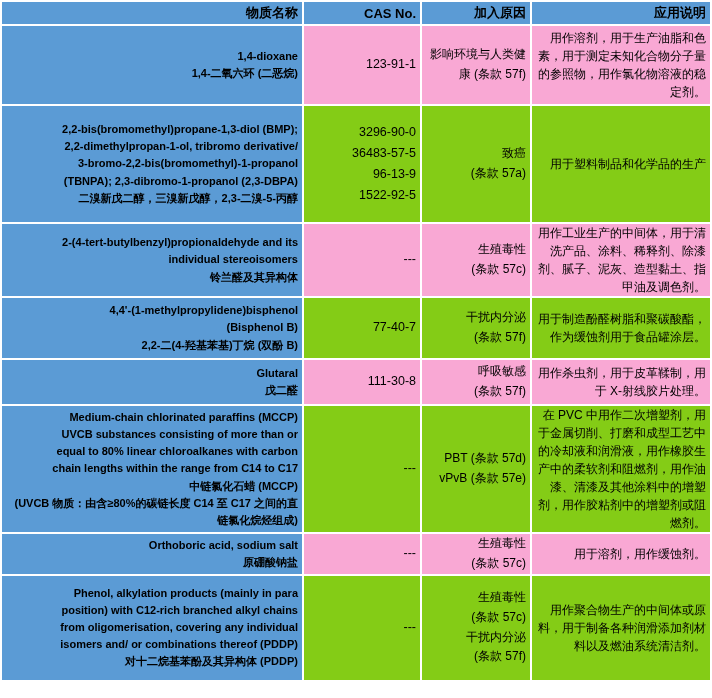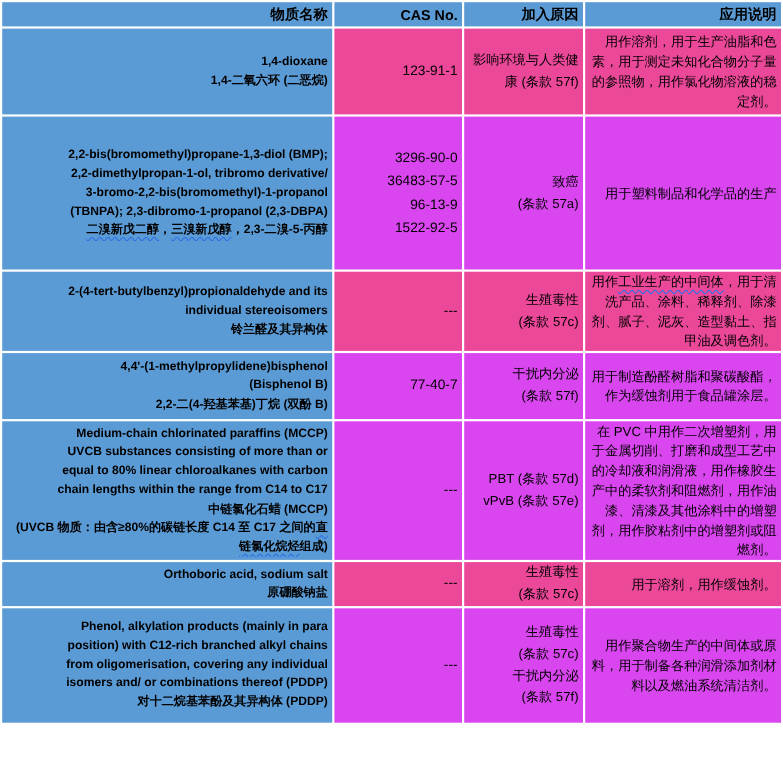--- a/index.html
+++ b/index.html
@@ -30,31 +30,30 @@
     font-size: 13px;
   }
   
   td.c-name {
     background: #5B9BD5;
     font-weight: bold;
     font-size: 11px;
     line-height: 1.55;
   }
   
-  tr.band-a td.c-data { background: #ec4899; }
-  tr.band-b td.c-data { background: #d946ef; }
+  tr.band-a td.c-data { background: #f9a8d4; }
+  tr.band-b td.c-data { background: #84cc16; }
 
   td.c-cas   { font-size: 12.5px; line-height: 1.7; }
   td.c-reason{ font-size: 12px;   line-height: 1.65; margin-left: 35px; }
   td.c-app   { font-size: 12px;   line-height: 1.5; }
 
   .pre { white-space: pre-line; }
 
   .wavy {
-    text-decoration: underline;
     text-decoration-style: wavy;
     text-decoration-color: #2F6FE4;
     text-decoration-thickness: 1px;
     text-underline-offset: 3px;
   }
 </style>
 </head>
 <body>
 
 <table class="svhc">
@@ -82,21 +81,21 @@
       <div class="pre">123-91-1</div>
     </td>
     <td class="c-data c-reason">
       <div class="pre">影响环境与人类健康 (条款 57f)</div>
     </td>
     <td class="c-data c-app">
       <div class="pre">用作溶剂，用于生产油脂和色素，用于测定未知化合物分子量的参照物，用作氯化物溶液的稳定剂。</div>
     </td>
   </tr>
 
-  <tr class="band-b" style="height:139px">
+  <tr class="band-b" style="height:116px">
     <td class="c-name">
       <div class="pre">2,2-bis(bromomethyl)propane-1,3-diol (BMP);
 2,2-dimethylpropan-1-ol, tribromo derivative/
 3-bromo-2,2-bis(bromomethyl)-1-propanol
 (TBNPA); 2,3-dibromo-1-propanol (2,3-DBPA)</div>
       <div><span class="wavy">二溴新戊二醇</span><span>，</span><span class="wavy">三溴新戊醇</span><span>，2,3-二溴-5-丙醇</span></div>
     </td>
     <td class="c-data c-cas">
       <div class="pre">3296-90-0
 36483-57-5
@@ -141,20 +140,36 @@
     </td>
     <td class="c-data c-reason">
       <div class="pre">干扰内分泌
 (条款 57f)</div>
     </td>
     <td class="c-data c-app">
       <div class="pre">用于制造酚醛树脂和聚碳酸酯，作为缓蚀剂用于食品罐涂层。</div>
     </td>
   </tr>
 
+  <tr class="band-a" style="height:44px">
+    <td class="c-name">
+      <div class="pre">Glutaral
+戊二醛</div>
+    </td>
+    <td class="c-data c-cas">
+      <div class="pre">111-30-8</div>
+    </td>
+    <td class="c-data c-reason">
+      <div class="pre">呼吸敏感
+(条款 57f)</div>
+    </td>
+    <td class="c-data c-app">
+      <div class="pre">用作杀虫剂，用于皮革鞣制，用于 X-射线胶片处理。</div>
+    </td>
+  </tr>
 
   <tr class="band-b" style="height:112px">
     <td class="c-name">
       <div class="pre">Medium-chain chlorinated paraffins (MCCP)
 UVCB substances consisting of more than or
 equal to 80% linear chloroalkanes with carbon
 chain lengths within the range from C14 to C17
 中链氯化石蜡 (MCCP)</div>
       <div><span>(UVCB 物质：由含≥80%的碳链长度 C14 至 C17 之间的</span><span class="wavy">直链氯化烷烃</span><span>组成)</span></div>
     </td>

